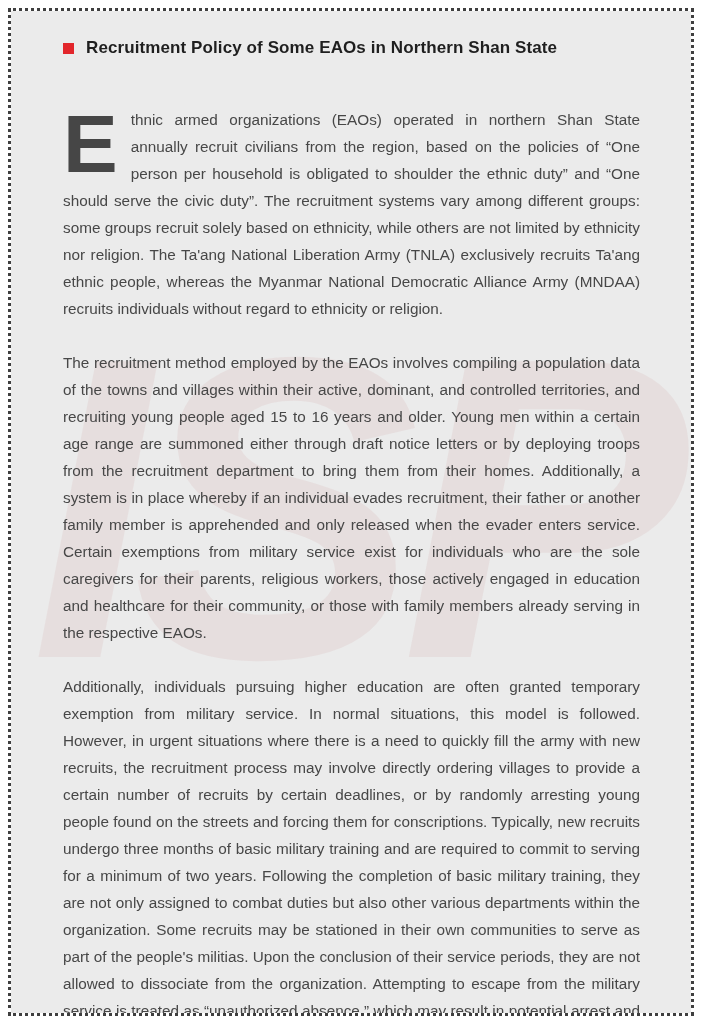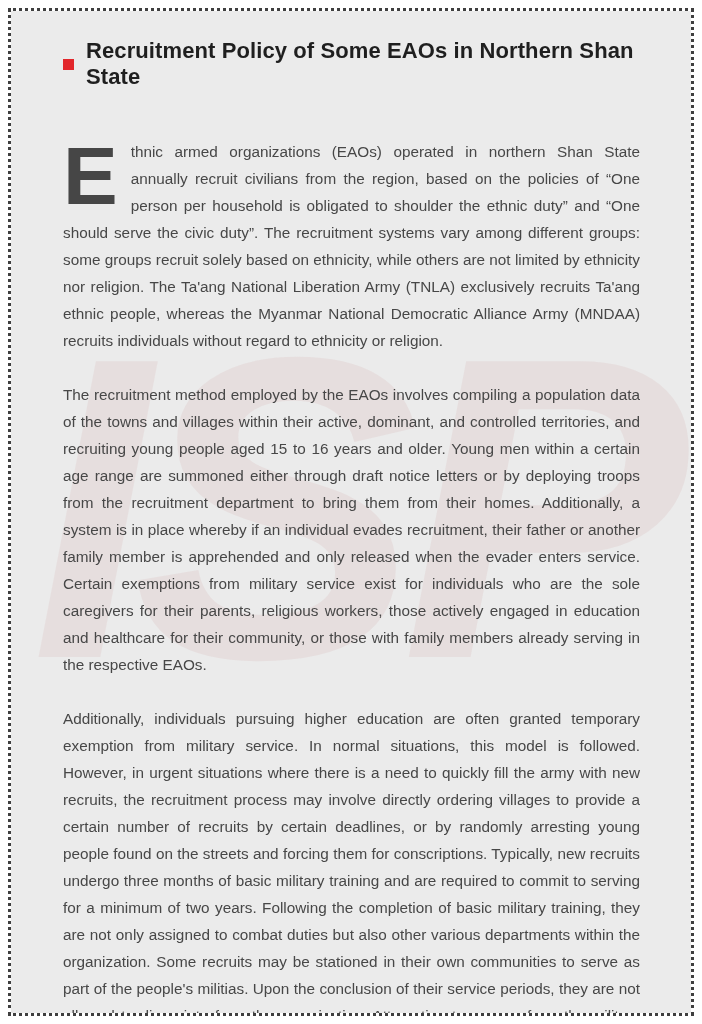--- a/index.html
+++ b/index.html
@@ -46,21 +46,21 @@
     gap: 12px;
   }
   .bullet {
     width: 11px;
     height: 11px;
     flex: 0 0 11px;
     background: #e2262b;
   }
   .page-title {
     margin: 0;
-    font-size: 22px;
+    font-size: 17px;
     font-weight: 700;
     color: #1f1f1f;
     letter-spacing: 0.1px;
   }
   .article {
     margin-top: 48px;
   }
   .article p {
     margin: 0 0 27px 0;
     font-size: 15.3px;

